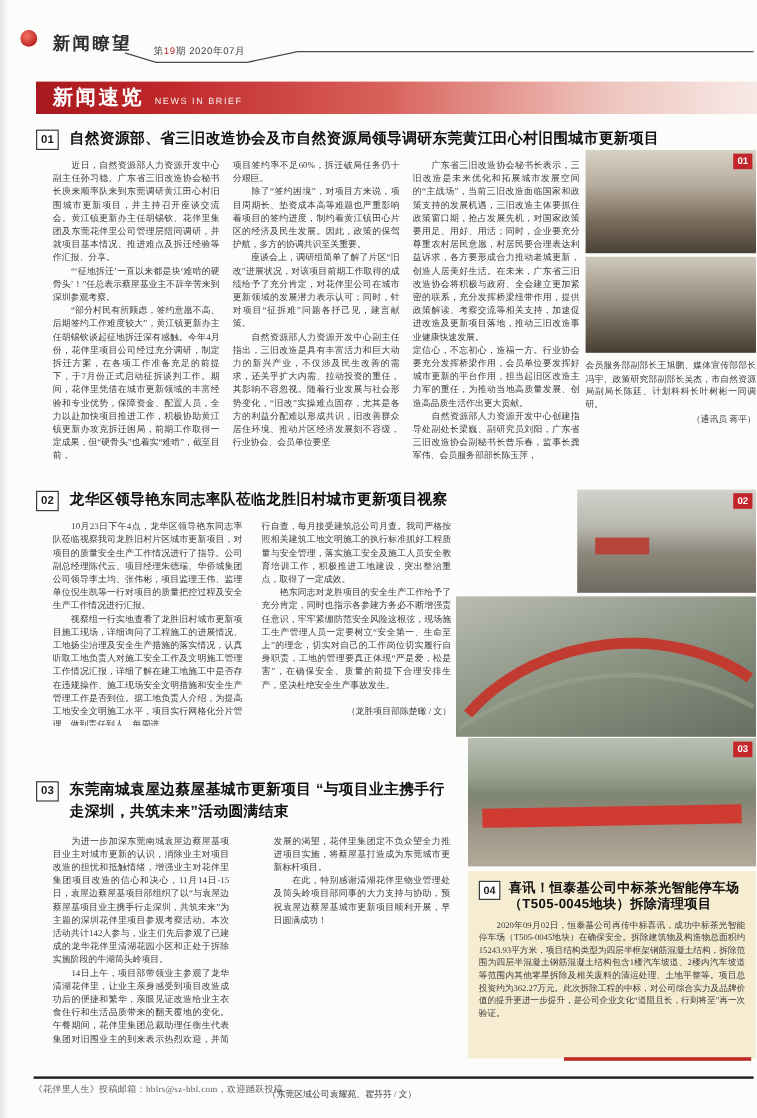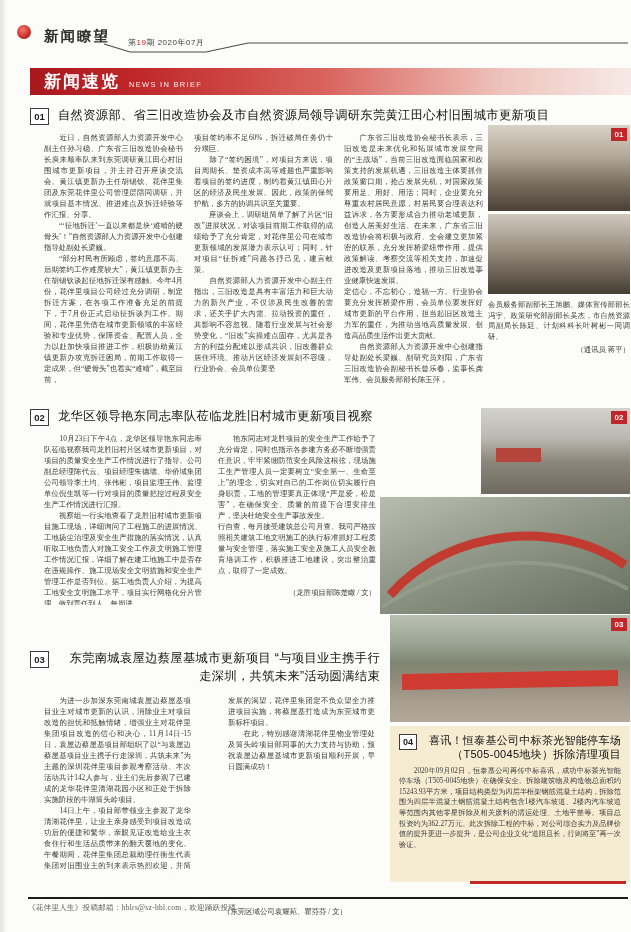--- a/index.html
+++ b/index.html
@@ -28,22 +28,22 @@
 
   
   .article{position:absolute;left:30px;width:599px;}
   #a1{top:107px;height:297px;}
   #a2{top:408px;height:236px;}
   #a3{top:650px;height:233px;}
   .title-row{display:flex;align-items:flex-start;gap:9px;}
   .no-box{flex:0 0 auto;width:17px;height:15px;border:1.2px solid #3c3c3c;background:#fff;color:#1c1c1c;
         font-family:"Liberation Sans",sans-serif;font-weight:700;font-size:9.5px;
         display:flex;align-items:center;justify-content:center;margin-top:1px;}
-  .a-title{font-family:"Liberation Sans",sans-serif;font-weight:400;font-size:12.3px;line-height:1.45;
-        color:#101010;letter-spacing:.3px;text-align:right;}
+  .a-title{font-family:"Liberation Sans",sans-serif;font-weight:700;font-size:12.3px;line-height:1.45;
+        color:#101010;letter-spacing:.3px;}
   #a3 .a-title{width:322px;}
   .cols{display:flex;margin-left:14px;}
   .col{text-align:justify;font-size:7.4px;line-height:11px;color:#3a3a3a;overflow:hidden;}
   .col p{margin:0;}
   #a1 .cols{margin-top:7px;}  #a1 .col{width:139px;height:262px;}  #a1 .col+.col{margin-left:11px;}
   #a2 .cols{margin-top:7px;}  #a2 .col{width:158px;height:172px;}  #a2 .col+.col{margin-left:16px;}
   #a3 .cols{margin-top:9px;gap:28px;}  #a3 .col{width:147px;height:178px;}  #a3 .col+.col{margin-left:9px;}
   .credit{text-align:right;font-size:7.4px;color:#3a3a3a;}
   #a2 .credit{position:absolute;left:188px;top:180px;width:158px;}
   #a3 .credit{position:absolute;left:170px;top:213px;width:147px;margin-top:44px;}
@@ -98,21 +98,21 @@
   </div>
 
   <section class="article" id="a1">
     <div class="title-row">
       <div class="no-box">01</div>
       <h2 class="a-title" style="margin:0">自然资源部、省三旧改造协会及市自然资源局领导调研东莞黄江田心村旧围城市更新项目</h2>
     </div>
     <div class="cols">
       <div class="col">
           <p>　　近日，自然资源部人力资源开发中心副主任孙习稳、广东省三旧改造协会秘书长庾来顺率队来到东莞调研黄江田心村旧围城市更新项目，并主持召开座谈交流会。黄江镇更新办主任胡锡钦、花伴里集团及东莞花伴里公司管理层陪同调研，并就项目基本情况、推进难点及拆迁经验等作汇报、分享。</p>
-          <p>　　“‘征地拆迁’一直以来都是块‘难啃的硬骨头’！”自然资源部人力资源开发中心创建指导处副处长梁巍。</p>
+          <p>　　“‘征地拆迁’一直以来都是块‘难啃的硬骨头’！”任总表示蔡屋基业主不辞辛苦来到深圳参观考察。</p>
           <p>　　“部分村民有所顾虑，签约意愿不高、后期签约工作难度较大”，黄江镇更新办主任胡锡钦谈起征地拆迁深有感触。今年4月份，花伴里项目公司经过充分调研，制定拆迁方案，在各项工作准备充足的前提下，于7月份正式启动征拆谈判工作。期间，花伴里凭借在城市更新领域的丰富经验和专业优势，保障资金、配置人员，全力以赴加快项目推进工作，积极协助黄江镇更新办攻克拆迁困局，前期工作取得一定成果，但“硬骨头”也着实“难啃”，截至目前，</p>
         </div>
       <div class="col">
           <p>项目签约率不足60%，拆迁破局任务仍十分艰巨。</p>
           <p>　　除了“签约困境”，对项目方来说，项目周期长、垫资成本高等难题也严重影响着项目的签约进度，制约着黄江镇田心片区的经济及民生发展。因此，政策的保驾护航，多方的协调共识至关重要。</p>
           <p>　　座谈会上，调研组简单了解了片区“旧改”进展状况，对该项目前期工作取得的成绩给予了充分肯定，对花伴里公司在城市更新领域的发展潜力表示认可；同时，针对项目“征拆难”问题各抒己见，建言献策。</p>
           <p>　　自然资源部人力资源开发中心副主任指出，三旧改造是具有丰富活力和巨大动力的新兴产业，不仅涉及民生改善的需求，还关乎扩大内需、拉动投资的重任，其影响不容忽视。随着行业发展与社会形势变化，“旧改”实操难点固存，尤其是各方的利益分配难以形成共识，旧改善群众居住环境、推动片区经济发展刻不容缓，行业协会、会员单位要坚</p>
         </div>
       <div class="col">
           <p>　　广东省三旧改造协会秘书长表示，三旧改造是未来优化和拓展城市发展空间的“主战场”，当前三旧改造面临国家和政策支持的发展机遇，三旧改造主体要抓住政策窗口期，抢占发展先机，对国家政策要用足、用好、用活；同时，企业要充分尊重农村居民意愿，村居民要合理表达利益诉求，各方要形成合力推动老城更新，创造人居美好生活。在未来，广东省三旧改造协会将积极与政府、全会建立更加紧密的联系，充分发挥桥梁纽带作用，提供政策解读、考察交流等相关支持，加速促进改造及更新项目落地，推动三旧改造事业健康快速发展。</p>
@@ -134,22 +134,22 @@
     <div class="title-row">
       <div class="no-box">02</div>
       <h2 class="a-title" style="margin:0">龙华区领导艳东同志率队莅临龙胜旧村城市更新项目视察</h2>
     </div>
     <div class="cols">
       <div class="col">
           <p>　　10月23日下午4点，龙华区领导艳东同志率队莅临视察我司龙胜旧村片区城市更新项目，对项目的质量安全生产工作情况进行了指导。公司副总经理陈代云、项目经理朱德瑞、华侨城集团公司领导李土均、张伟彬，项目监理王伟、监理单位倪生凯等一行对项目的质量把控过程及安全生产工作情况进行汇报。</p>
           <p>　　视察组一行实地查看了龙胜旧村城市更新项目施工现场，详细询问了工程施工的进展情况、工地扬尘治理及安全生产措施的落实情况，认真听取工地负责人对施工安全工作及文明施工管理工作情况汇报，详细了解在建工地施工中是否存在违规操作、施工现场安全文明措施和安全生产管理工作是否到位。据工地负责人介绍，为提高工地安全文明施工水平，项目实行网格化分片管理，做到责任到人，每周进</p>
         </div>
       <div class="col">
+          <p>行自查，每月接受建筑总公司月查。我司严格按照相关建筑工地文明施工的执行标准抓好工程质量与安全管理，落实施工安全及施工人员安全教育培训工作，积极推进工地建设，突出整治重点，取得了一定成效。</p>
           <p>　　艳东同志对龙胜项目的安全生产工作给予了充分肯定，同时也指示各参建方务必不断增强责任意识，牢牢紧绷防范安全风险这根弦，现场施工生产管理人员一定要树立“安全第一、生命至上”的理念，切实对自己的工作岗位切实履行自身职责，工地的管理要真正体现“严是爱，松是害”，在确保安全、质量的前提下合理安排生产，坚决杜绝安全生产事故发生。</p>
-          <p>行自查，每月接受建筑总公司月查。我司严格按照相关建筑工地文明施工的执行标准抓好工程质量与安全管理，落实施工安全及施工人员安全教育培训工作，积极推进工地建设，突出整治重点，取得了一定成效。</p>
         </div>
     </div>
     <div class="credit">（龙胜项目部陈楚瞰 / 文）</div>
     <div class="ph ph02">
       <div class="hut"></div>
       <div class="badge">02</div>
     </div>
     <div class="ph ph-aerial">
       <svg width="250" height="117">
         <path d="M10 98 C70 30, 180 22, 245 68" stroke="#c23b30" stroke-width="9" fill="none"></path>

